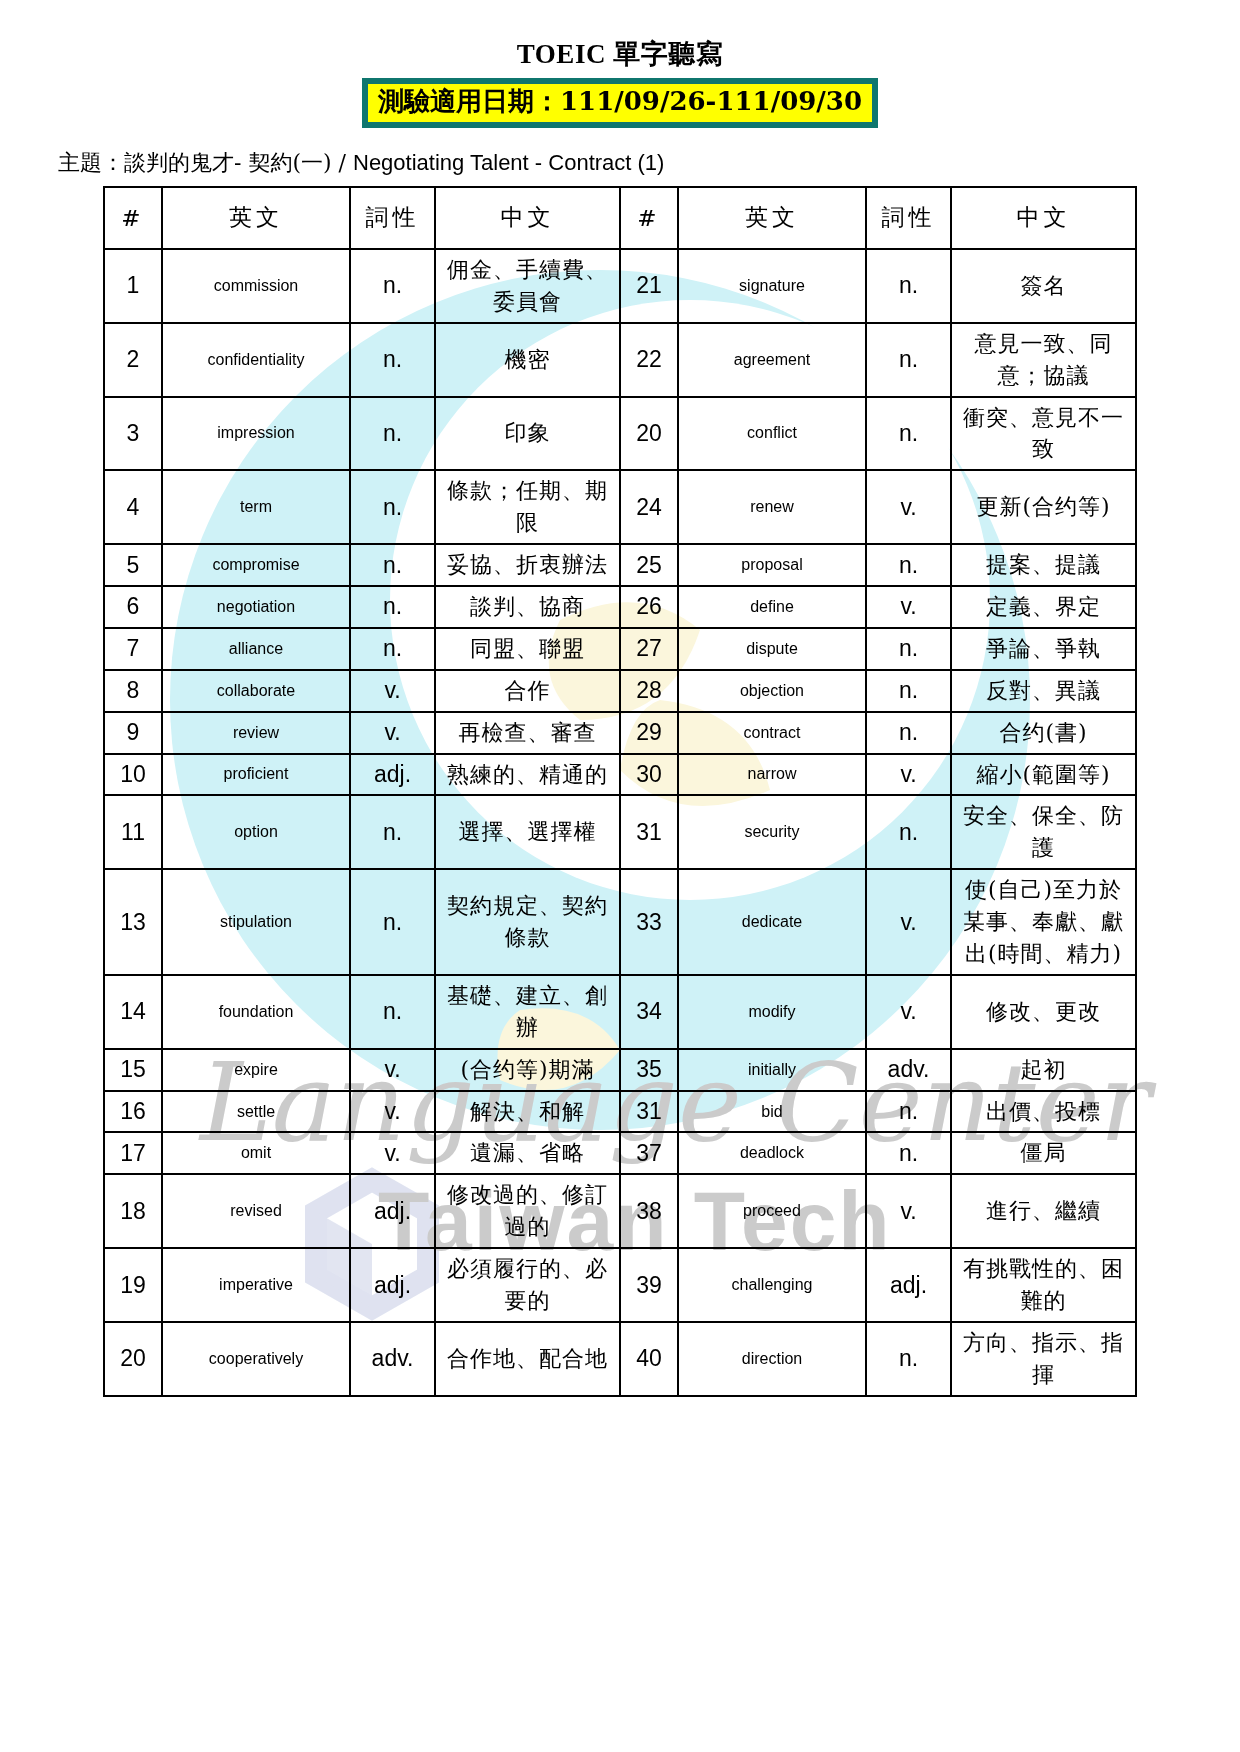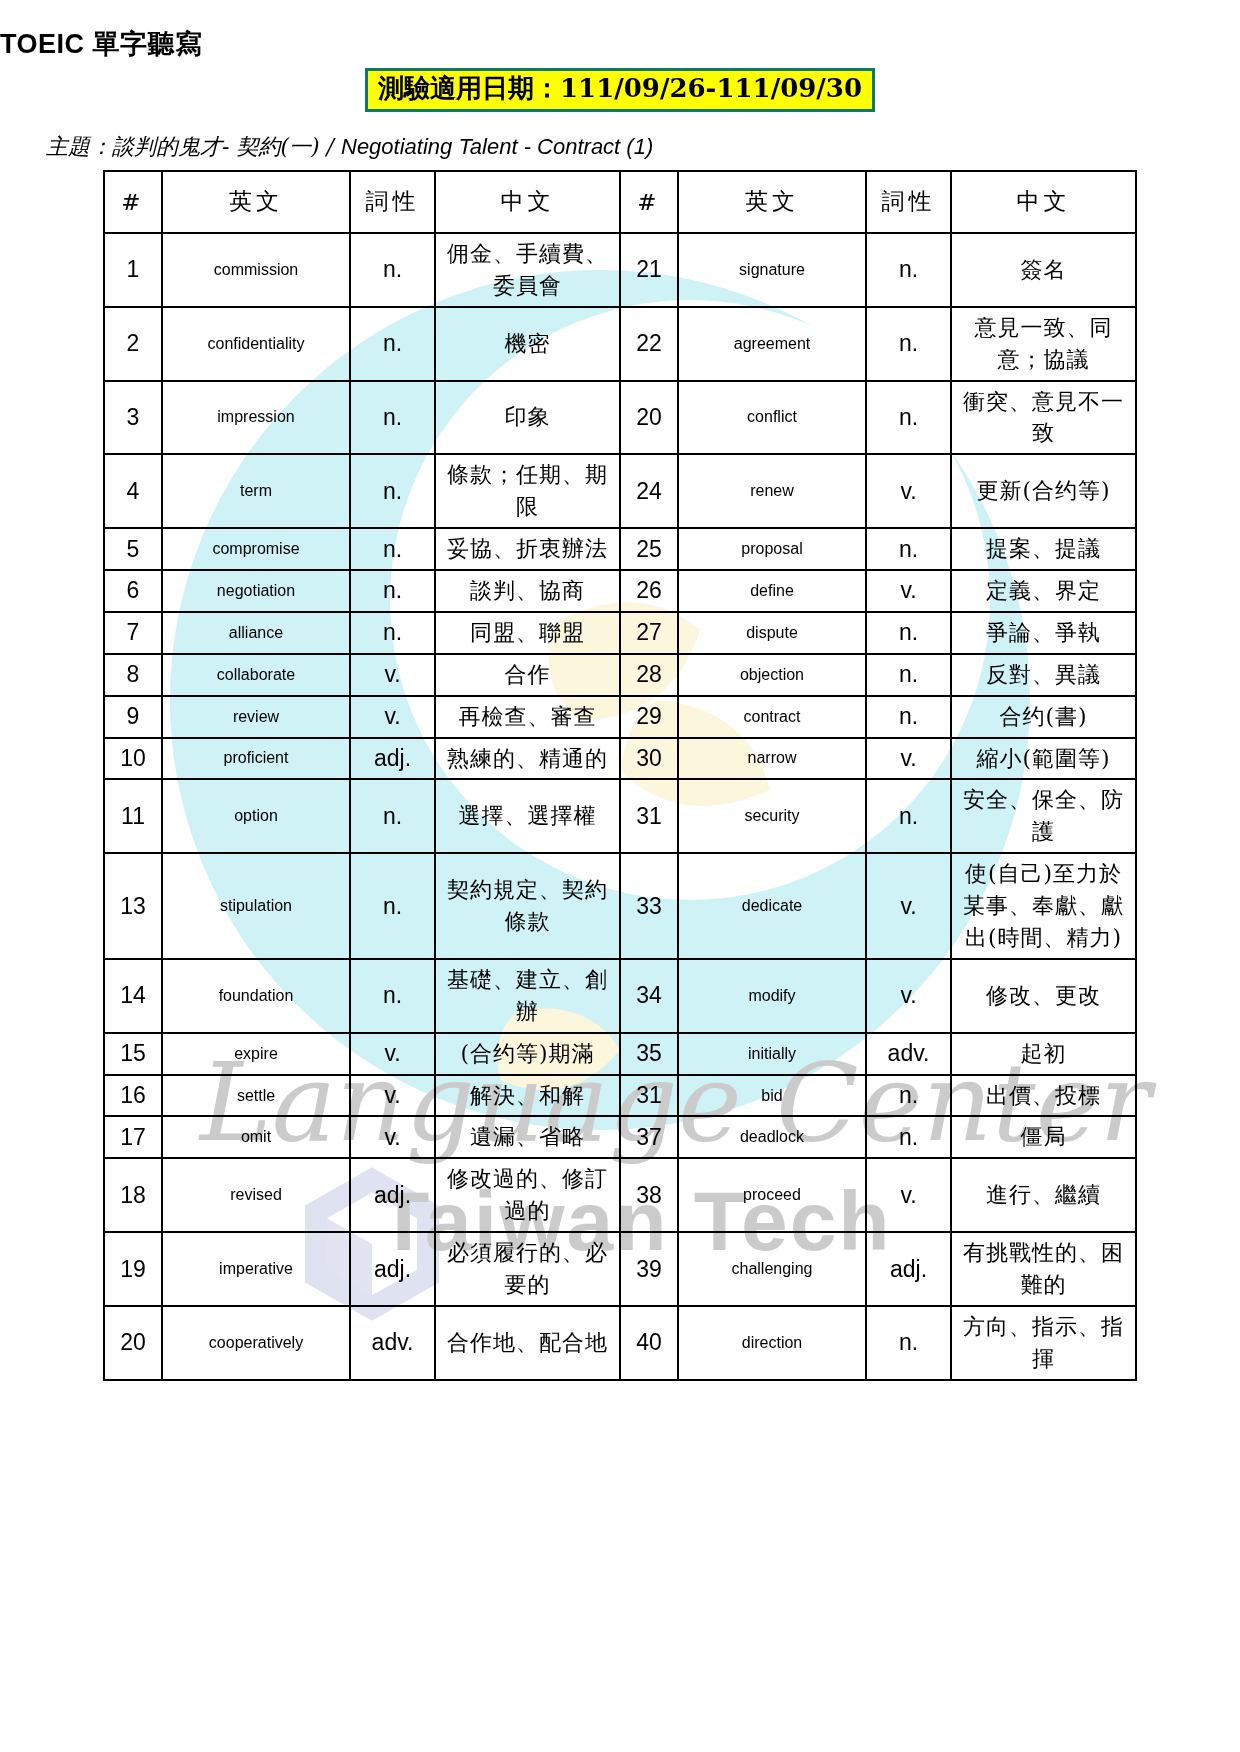--- a/index.html
+++ b/index.html
@@ -29,53 +29,52 @@
   #page {
     position: relative;
     z-index: 2;
     width: 1240px;
     height: 1752px;
     box-sizing: border-box;
     padding: 0;
   }
 
   .doc-title {
-    text-align: left;
-    font-family: Liberation Sans, sans-serif;
+    text-align: center;
+    font-family: Liberation Serif, serif;
     font-weight: bold;
     font-size: 27px;
     letter-spacing: 0.5px;
     margin: 0;
-    padding-top: 30px;
+    padding-top: 40px;
     line-height: 1.1;
   }
 
   .date-banner-wrap {
     display: flex;
     justify-content: center;
     margin-top: 8px;
   }
   .date-banner {
     background: #FFFF00;
-    border: 3px solid #0f766e;
+    border: 6px solid #0f766e;
     font-family: "DejaVu Serif", "Liberation Serif", serif;
     font-weight: bold;
     font-size: 26px;
     padding: 3px 10px 5px 10px;
     line-height: 1.15;
     white-space: nowrap;
   }
 
   .subject-line {
-    margin: 22px 0 10px 46px;
+    margin: 22px 0 10px 58px;
     font-size: 22px;
     font-family: "DejaVu Serif", "Liberation Serif", serif;
     line-height: 1.2;
     white-space: nowrap;
-    font-style: italic;
   }
   .subject-line .en {
     font-family: "Liberation Sans", sans-serif;
   }
 
   table.vocab {
     border-collapse: collapse;
     margin: 0 auto;
     width: 1032px;
     table-layout: fixed;

